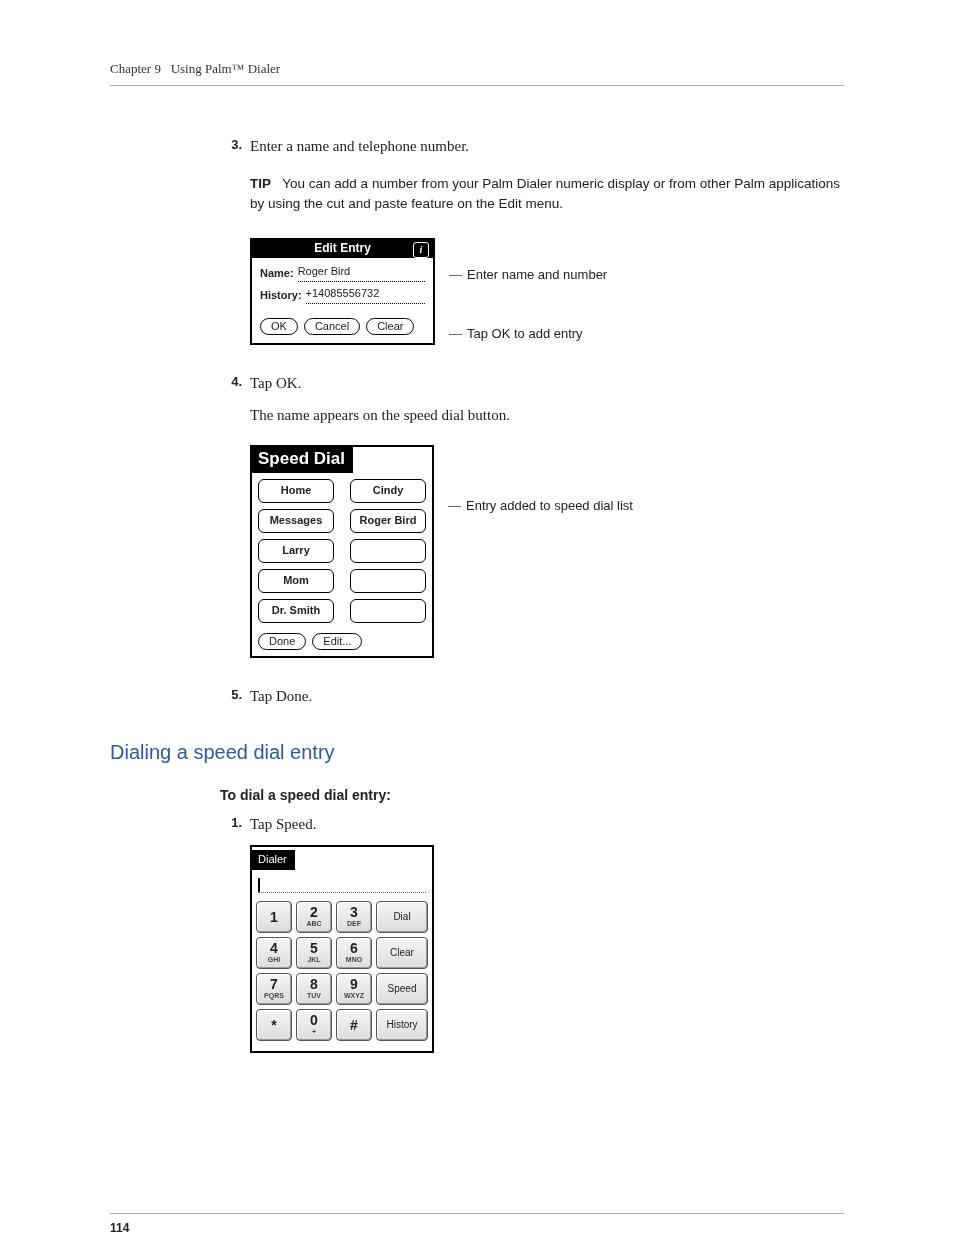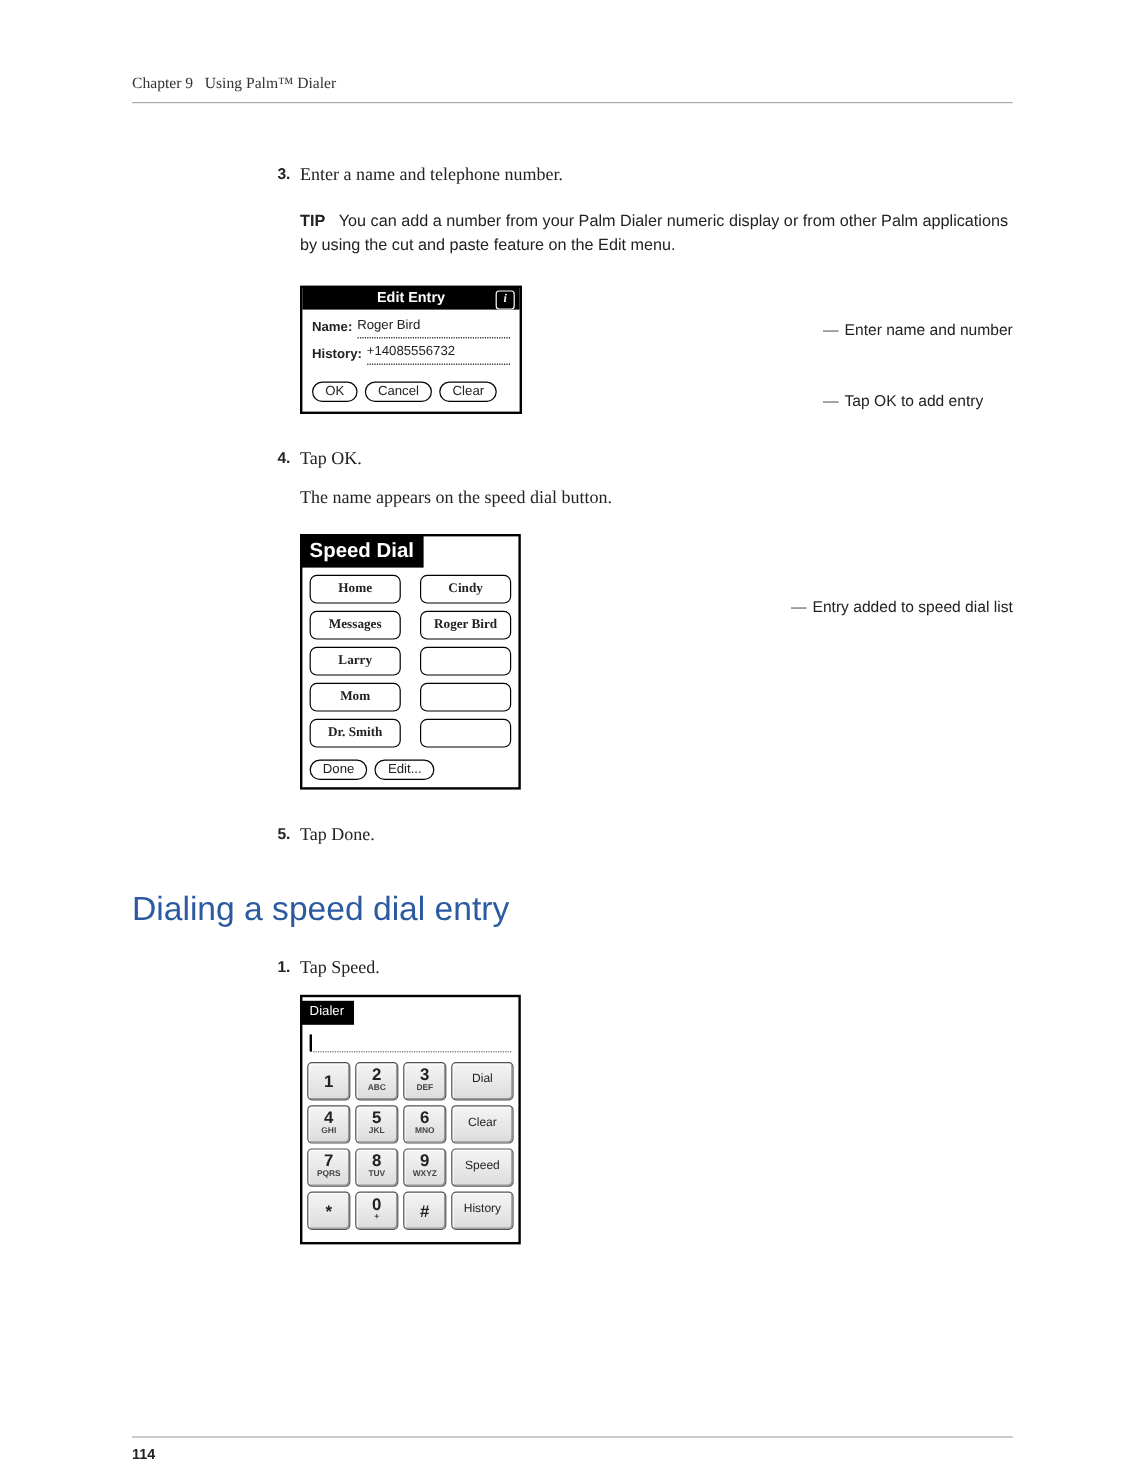--- a/index.html
+++ b/index.html
@@ -40,35 +40,34 @@
     margin: 16px 0 24px 30px;
     font-family: Arial, sans-serif;
     font-size: 13.5px;
     line-height: 1.5;
   }
   .tip-label { font-weight: bold; }
   .body-text { margin: 8px 0 18px 30px; }
   .section-head {
     font-family: Arial, sans-serif;
     color: #2b5aa0;
-    font-size: 28px;
+    font-size: 20px;
     font-weight: normal;
     margin: 30px 0 18px -110px;
   }
   .sub-head {
     font-family: Arial, sans-serif;
     font-weight: bold;
     font-size: 14px;
     margin: 0 0 8px 0;
   }
   .figure-row {
     display:flex;
     align-items:flex-start;
     margin: 10px 0 28px 30px;
-    justify-content: space-between;
   }
   .callouts {
     font-family: Arial, sans-serif;
     font-size: 13px;
     margin-left: 18px;
   }
   .callout-line { position:relative; padding-left:14px; }
   .callout-line:before {
     content:"—"; position:absolute; left:-4px; top:0; color:#555;
   }
@@ -99,21 +98,21 @@
     padding:1px 10px; background:#fff; line-height:1.2;
   }
 
   
   .sd-frame { width:180px; border:2px solid #000; background:#fff; font-family:Arial,sans-serif; }
   .sd-tab {
     display:inline-block; background:#000; color:#fff; font-weight:bold;
     font-size:17px; padding:2px 8px; border-top-left-radius:0; margin:-2px 0 0 -2px;
   }
   .sd-grid { padding:6px 6px 2px 6px; }
-  .sd-row { display:flex; gap:16px; margin-bottom:6px;font-family:Liberation Serif, serif; }
+  .sd-row { display:flex; gap:16px; margin-bottom:6px; }
   .sd-cell {
     flex:1; height:22px; border:1.5px solid #000; border-radius:6px;
     display:flex; align-items:center; justify-content:center;
     font-size:11px; font-weight:bold; background:#fff;
   }
   .sd-cell.empty { background:#fff; }
   .sd-bottom { display:flex; gap:6px; padding:2px 6px 6px 6px; }
   .sd-bottom .palm-btn { border-radius:10px; }
 
   
@@ -238,20 +237,21 @@
     </div>
   </div>
 
   <div class="step">
     <div class="step-num">5.</div>
     <div class="step-body">Tap Done.</div>
   </div>
 
   <h2 class="section-head">Dialing a speed dial entry</h2>
 
+  <div class="sub-head">To dial a speed dial entry:</div>
 
   <div class="step">
     <div class="step-num">1.</div>
     <div class="step-body">Tap Speed.</div>
   </div>
 
   <div class="figure-row">
     <div class="dl-frame">
       <span class="dl-tab">Dialer</span>
       <div class="dl-display">

